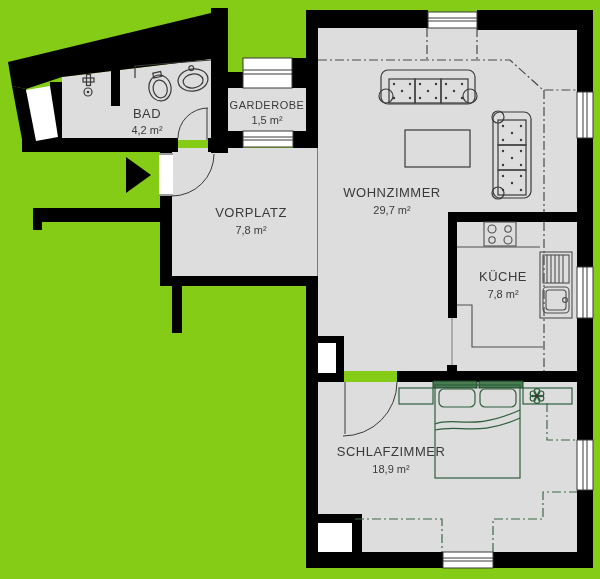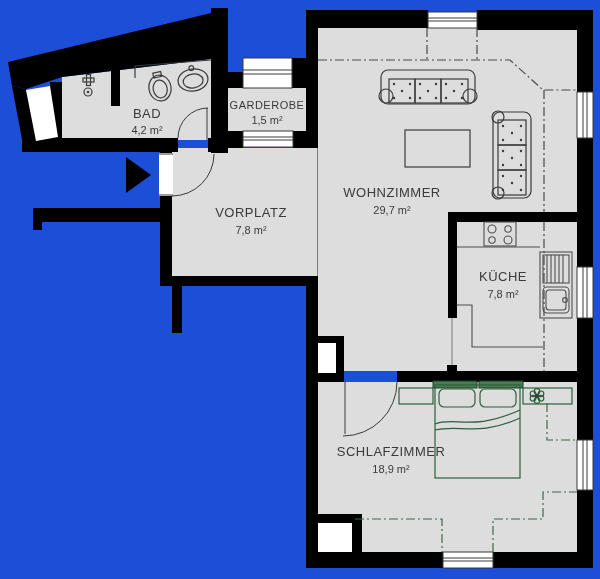--- a/index.html
+++ b/index.html
@@ -1,16 +1,16 @@
 <!DOCTYPE html>
 <html><head>
 <meta charset="utf-8">
 <style>
   html,body{margin:0;padding:0;background:#fff;}
-  .stage{position:relative;width:600px;height:579px;background:#1d4ed8;overflow:hidden;
+  .stage{position:relative;width:600px;height:579px;background:#84cc16;overflow:hidden;
          font-family:"Liberation Sans", sans-serif;}
   svg{position:absolute;left:0;top:0;}
   .w{fill:#000;stroke:none;}
   .room{fill:#ddd;}
   .cut{fill:#fff;}
   .wg{stroke:#3a3a3a;stroke-width:1;fill:#fff;}
   .wl{stroke:#3a3a3a;stroke-width:1;fill:none;}
   .fo{fill:none;stroke:#3a3a3a;stroke-width:1.2;}
   .fok{fill:none;stroke:#4f4f4f;stroke-width:1.1;}
   .fob{fill:none;stroke:#2e5f3c;stroke-width:1.2;}

